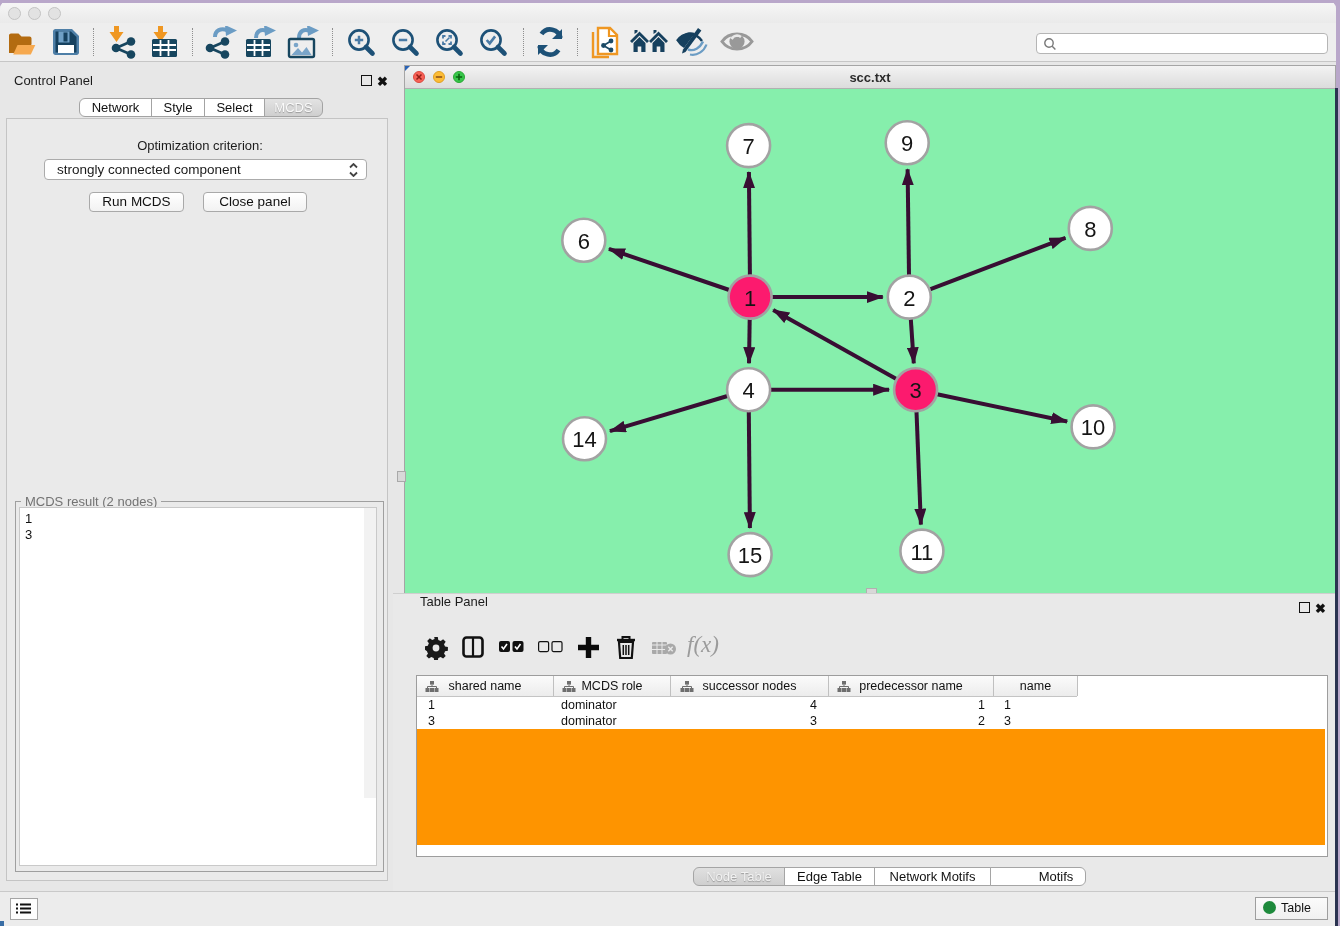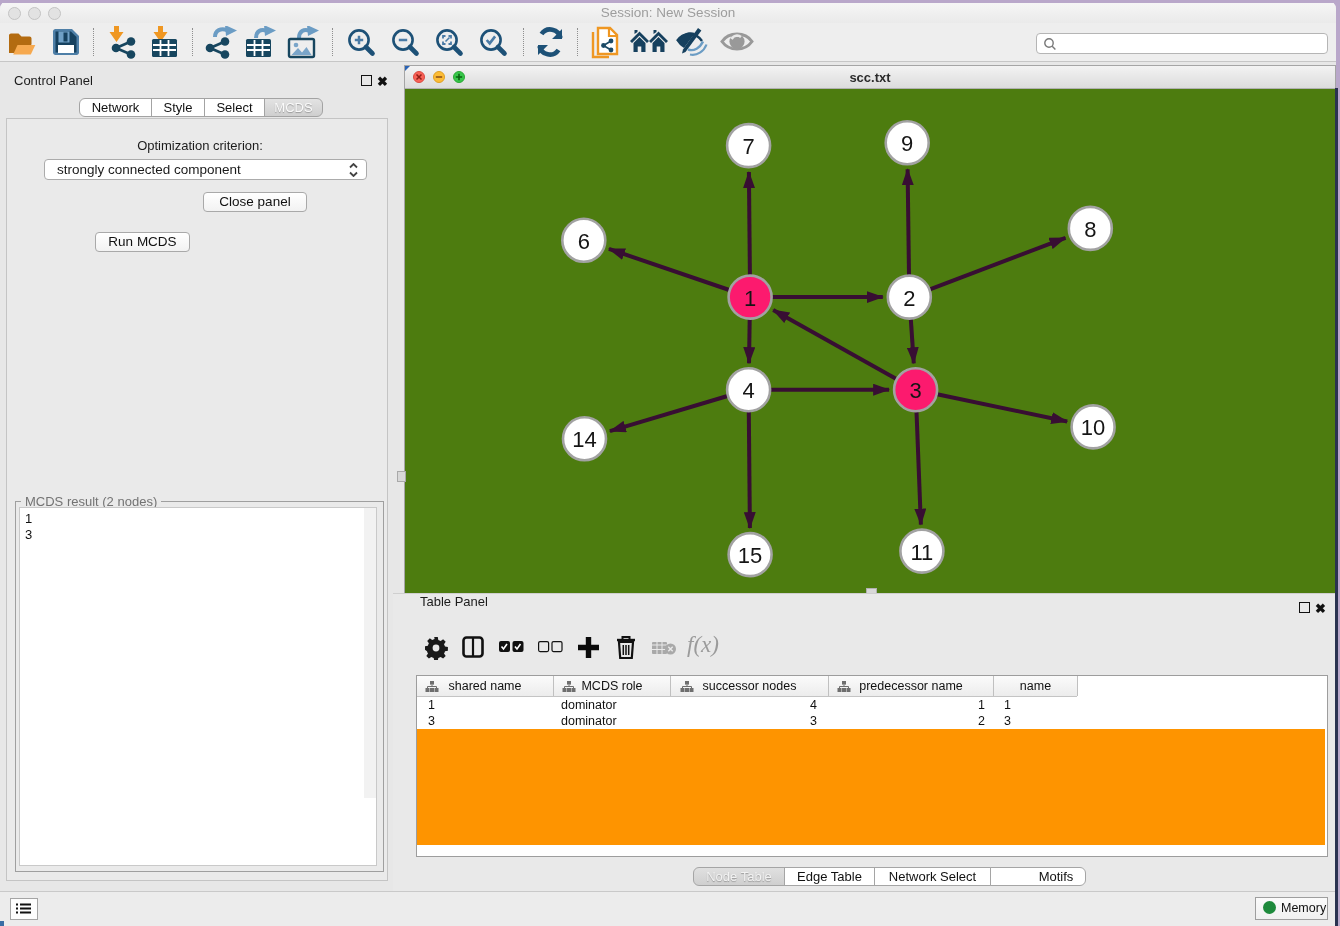--- a/index.html
+++ b/index.html
@@ -17,21 +17,21 @@
 #cp-pane{position:absolute;left:6px;top:118px;width:380px;height:761px;background:#eaeaea;border:1px solid #c4c4c4;}
 .tab{position:absolute;top:98px;height:17px;border:1px solid #a3a3a3;background:#fff;color:#111;font-size:13px;text-align:center;line-height:17px;}
 #opt-label{position:absolute;left:0;top:138px;width:400px;text-align:center;font-size:13px;color:#1c1c1c;}
 #dropdown{position:absolute;left:44px;top:159px;width:309px;height:19px;background:#fff;border:1px solid #ababab;border-radius:4px;font-size:13.5px;color:#1a1a1a;line-height:19px;padding-left:12px;box-sizing:content-box;}
 .btn{position:absolute;top:192px;height:18px;background:linear-gradient(#ffffff,#f2f2f2);border:1px solid #a9a9a9;border-radius:4px;font-size:13.5px;color:#111;text-align:center;line-height:18px;}
 #fieldset{position:absolute;left:15px;top:501px;width:367px;height:369px;border:1px solid #9f9f9f;}
 #legend{position:absolute;left:21px;top:494px;background:#eaeaea;padding:0 4px;font-size:13px;color:#737373;}
 #resultbox{position:absolute;left:19px;top:507px;width:358px;height:359px;background:#fff;border:1px solid #c9c9c9;font-size:13px;color:#111;line-height:16px;padding:3px 0 0 5px;box-sizing:border-box;}
 #res-scroll{position:absolute;left:364px;top:508px;width:12px;height:290px;background:#f2f2f2;}
 
-#netwin{position:absolute;left:404px;top:65px;width:932px;height:528px;background:#4d7c0f;border:1px solid #a5a5a5;border-bottom:none;box-sizing:border-box;}
+#netwin{position:absolute;left:404px;top:65px;width:932px;height:528px;background:#86efac;border:1px solid #a5a5a5;border-bottom:none;box-sizing:border-box;}
 #nettitle{position:absolute;left:0;top:0;width:100%;height:22px;background:linear-gradient(#f3f3f3,#dcdcdc);border-bottom:1px solid #b1b1b1;}
 .mac{position:absolute;top:4.5px;width:12px;height:12px;border-radius:50%;box-sizing:border-box;}
 #net-title-txt{position:absolute;top:4px;width:100%;text-align:center;font-size:13px;font-weight:bold;color:#2b2b2b;}
 
 #tp{position:absolute;left:393px;top:593px;width:943px;height:298px;background:#e9e9e9;border-top:1px solid #cfcfcf;}
 #tp-head{position:absolute;left:27px;top:0;font-size:13px;color:#1c1c1c;}
 #tbl{position:absolute;left:416px;top:675px;width:910px;height:180px;background:#fff;border:1px solid #9d9d9d;}
 #tbl-header{position:absolute;left:0;top:0;width:660px;height:20px;background:linear-gradient(#fbfbfb,#ececec);border-bottom:1px solid #c4c4c4;}
 .th{position:absolute;top:0;height:20px;border-right:1px solid #c0c0c0;font-size:12.5px;color:#111;text-align:center;line-height:20px;}
 .td{position:absolute;font-size:12.5px;color:#111;height:16px;line-height:16px;}
@@ -39,21 +39,20 @@
 .btab{position:absolute;top:867px;height:17px;border:1px solid #a5a5a5;background:#fff;color:#111;font-size:13px;text-align:center;line-height:17px;}
 #statusbar{position:absolute;left:0;top:891px;width:1336px;height:35px;background:#ececec;border-top:1px solid #c9c9c9;}
 svg text{font-family:"Liberation Sans",sans-serif;}
 </style></head>
 <body>
 <div id="win">
   <div id="titlebar">
     <div class="tl" style="left:8px;"></div>
     <div class="tl" style="left:28px;"></div>
     <div class="tl" style="left:48px;"></div>
-    <div id="title-txt">Session: New Session</div>
   </div>
   <div id="toolbar">
     <svg class="ticon" style="left:4px;" width="36" height="32" viewBox="0 0 36 32">
         <path fill="#b36b10" d="M5 27V9.5C5 8.4 5.9 7.5 7 7.5h7.5l3 3h8C26.6 10.5 27.5 11.4 27.5 12.5V18l-3 9z"></path>
         <path fill="#f6a94f" d="M9.2 28.5l4.3-9.5h17.8l-4.5 9.5z"></path>
       </svg>
     <svg class="ticon" style="left:50px;" width="32" height="32" viewBox="0 0 32 32">
         <path fill="#4e7fa7" d="M3 5.5C3 4.1 4.1 3 5.5 3H22l7 7v16.5c0 1.4-1.1 2.5-2.5 2.5h-21C4.1 29 3 27.9 3 26.5z"></path>
         <path fill="#16415f" d="M5.5 5.5h15.4l5.6 5.6v15.4h-21z"></path>
         <path fill="#6fa0c6" d="M8.5 5.5h11v11h-11z"></path>
@@ -173,21 +172,21 @@
   <div class="abs" style="left:377px;top:74px;font-size:13px;font-weight:bold;color:#111;">✖</div>
   <div id="cp-pane"></div>
   <div class="tab" style="left:79px;width:71px;border-radius:6px 0 0 6px;">Network</div>
   <div class="tab" style="left:151px;width:52px;">Style</div>
   <div class="tab" style="left:204px;width:59px;">Select</div>
   <div class="tab" style="left:264px;width:57px;background:linear-gradient(#e3e3e3,#cfcfcf);color:#fafafa;text-shadow:0 1px 1px #999;border-radius:0 6px 6px 0;">MCDS</div>
   <div id="opt-label">Optimization criterion:</div>
   <div id="dropdown">strongly connected component<svg style="position:absolute;right:7px;top:3px;" width="11" height="14" viewBox="0 0 11 14">
         <path d="M2 4.5L5.5 1 9 4.5M2 9.5L5.5 13 9 9.5" fill="none" stroke="#444" stroke-width="1.8"></path>
       </svg></div>
-  <div class="btn" style="left:95px;width:93px;margin-top:40px;">Run MCDS</div>
+  <div class="btn" style="left:89px;width:93px;">Run MCDS</div>
   <div class="btn" style="left:203px;width:102px;">Close panel</div>
   <div id="fieldset"></div>
   <div id="legend">MCDS result (2 nodes)</div>
   <div id="resultbox">1<br>3</div>
   <div id="res-scroll"></div>
 
   <div id="netwin">
     <div id="nettitle">
         <div style="position:absolute;left:0;top:0;width:0;height:0;border-top:5px solid #2963b5;border-right:5px solid transparent;"></div>
       <div class="mac" style="left:8px;background:#f96156;border:1px solid #d94a41;">
@@ -355,34 +354,34 @@
     <div class="td" style="left:587px;top:21px;">1</div>
     <div class="td" style="left:11px;top:37px;">3</div>
     <div class="td" style="left:144px;top:37px;">dominator</div>
     <div class="td" style="left:254px;top:37px;width:146px;text-align:right;">3</div>
     <div class="td" style="left:412px;top:37px;width:156px;text-align:right;">2</div>
     <div class="td" style="left:587px;top:37px;">3</div>
     <div id="orange"></div>
   </div>
   <div class="btab" style="left:693px;width:90px;background:linear-gradient(#e0e0e0,#cfcfcf);color:#f2f2f2;text-shadow:0 1px 1px #999;border-radius:6px 0 0 6px;line-height:17px;">Node Table</div>
   <div class="btab" style="left:784px;width:89px;">Edge Table</div>
-  <div class="btab" style="left:874px;width:115px;">Network Select</div>
+  <div class="btab" style="left:874px;width:115px;">Network Motifs</div>
   <div class="btab" style="left:990px;width:58px;border-radius:0 6px 6px 0;padding-left:36px;">Motifs</div>
   <div id="statusbar">
     <div class="abs" style="left:10px;top:6px;width:26px;height:20px;background:#fdfdfd;border:1px solid #a5a5a5;"></div>
     <svg class="abs" style="left:16px;top:11px;" width="15" height="11" viewBox="0 0 15 11">
         <g stroke="#111" stroke-width="2">
           <path d="M4 1.5h11M4 5.5h11M4 9.5h11"></path>
         </g>
         <g fill="#111">
           <rect x="0" y="0.5" width="2" height="2"></rect>
           <rect x="0" y="4.5" width="2" height="2"></rect>
           <rect x="0" y="8.5" width="2" height="2"></rect>
         </g>
       </svg>
     <div class="abs" style="left:1255px;top:5px;width:71px;height:21px;background:linear-gradient(#fbfbfb,#f0f0f0);border:1px solid #9e9e9e;"></div>
     <div class="abs" style="left:1263px;top:9px;width:13px;height:13px;border-radius:50%;background:#1e8a3c;"></div>
-    <div class="abs" style="left:1281px;top:9px;font-size:12.5px;color:#111;">Memory</div>
+    <div class="abs" style="left:1281px;top:9px;font-size:12.5px;color:#111;">Table</div>
     <div class="abs" style="left:0;top:29px;width:4px;height:6px;background:#3a6ea5;"></div>
   </div>
 </div>
 <div id="rightedge" class="abs" style="left:1335px;top:88px;width:3px;height:838px;background:#2a3350;"></div>
 <div class="abs" style="left:0;top:0;width:1340px;height:2.5px;background:#b9a7ca;"></div>
 
 </body></html>

